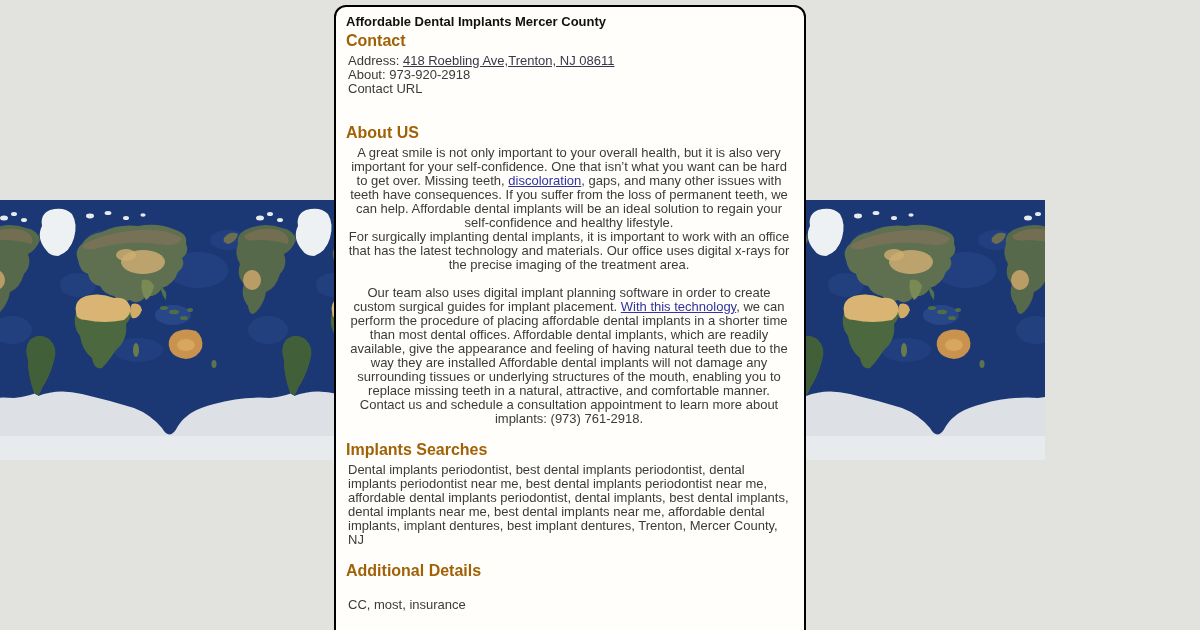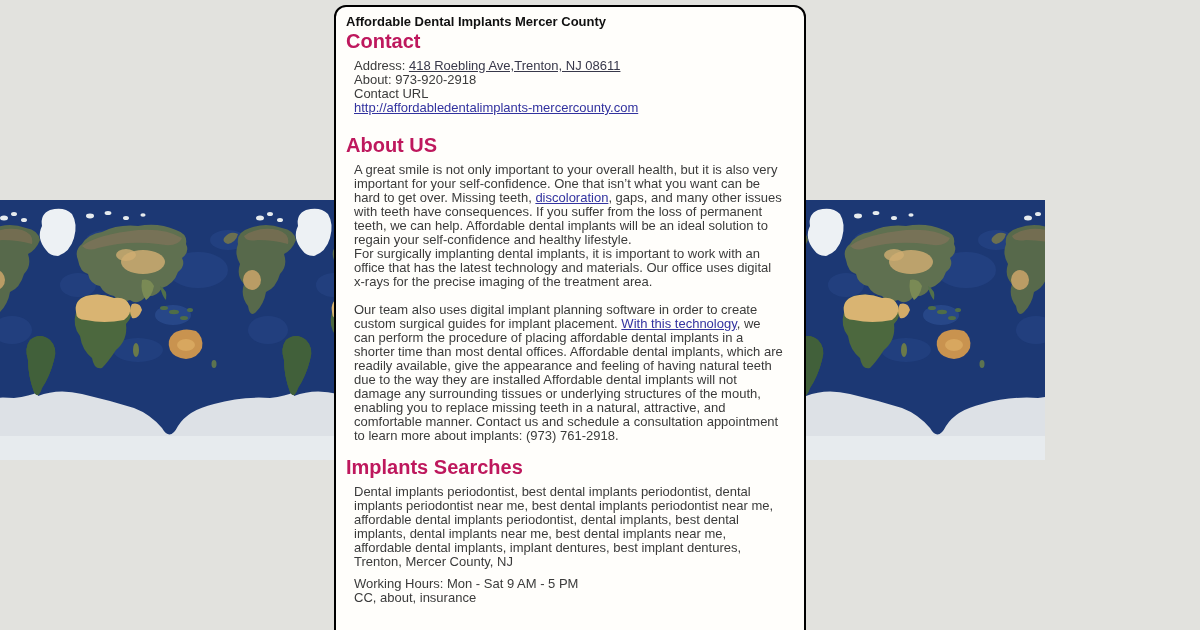--- a/index.html
+++ b/index.html
@@ -20,30 +20,30 @@
   .map-strip svg { display: block; }
   .card {
     position: absolute; left: 334px; top: 5px; width: 472px; height: 1100px;
     background: #fffefb; border: 2px solid #000; border-radius: 12px;
     padding: 8px 12px 20px 10px; z-index: 2;
   }
   .biz-title {
     font-size: 13px; font-weight: bold; color: #101010; line-height: 14px;
   }
   .card h2 {
-    font-size: 20px; font-weight: bold; color: #be185d;
+    font-size: 16px; font-weight: bold; color: #a16207;
     line-height: 20px; margin: 14px 0 3px;
   }
   .card h2.h-contact { margin-top: 2px; }
-  .card h2.h-about { margin-top: 20px; }
+  .card h2.h-about { margin-top: 27px; }
   .body-text, .card p {
-    font-size: 13px; line-height: 14px; color: #3b3b3b; margin: 8px;
+    font-size: 13px; line-height: 14px; color: #3b3b3b; margin: 2px;
   }
   .contact-block { margin-top: 3px; }
-  .about-para { margin: 0; }
+  .about-para { margin: 0; text-align: center; }
   .about-para + .about-para { margin-top: 14px; }
   .details-block { margin-top: 12px; }
   a.addr-link { color: #38384a; text-decoration: underline; cursor: pointer; }
   a.site-link, a.inline-link { color: #32329f; text-decoration: underline; cursor: pointer; }
 </style>
 </head>
 <body>
 
 <div class="stage">
 
@@ -111,27 +111,28 @@
       <use href="#wtile" x="806"></use>
       <use href="#wtile" x="1062"></use>
     </svg>
   </div>
 
   <div class="card">
 
     <div class="biz-title">Affordable Dental Implants Mercer County</div>
 
     <h2 class="h-contact">Contact</h2>
-    <p class="contact-block"><span>Address: </span><a class="addr-link" href="#">418 Roebling Ave,Trenton, NJ 08611</a><br><span>About: </span><span>973-920-2918</span><br><span>Contact URL</span><br><a class="site-link" href="#">http://affordabledentalimplants-mercercounty.com</a></p>
+    <p class="contact-block"><span>Address: </span><a class="addr-link" href="#">418 Roebling Ave,Trenton, NJ 08611</a><br><span>About: </span><span>973-920-2918</span><br><span>Contact URL</span><br></p>
 
     <h2 class="h-about">About US</h2>
     <div>
         <p class="about-para">A great smile is not only important to your overall health, but it is also very important for your self-confidence. One that isn’t what you want can be hard to get over. Missing teeth, <a href="#" class="inline-link">discoloration</a>, gaps, and many other issues with teeth have consequences. If you suffer from the loss of permanent teeth, we can help. Affordable dental implants will be an ideal solution to regain your self-confidence and healthy lifestyle.<br>For surgically implanting dental implants, it is important to work with an office that has the latest technology and materials. Our office uses digital x-rays for the precise imaging of the treatment area.</p>
         <p class="about-para">Our team also uses digital implant planning software in order to create custom surgical guides for implant placement. <a href="#" class="inline-link">With this technology</a>, we can perform the procedure of placing affordable dental implants in a shorter time than most dental offices. Affordable dental implants, which are readily available, give the appearance and feeling of having natural teeth due to the way they are installed Affordable dental implants will not damage any surrounding tissues or underlying structures of the mouth, enabling you to replace missing teeth in a natural, attractive, and comfortable manner. Contact us and schedule a consultation appointment to learn more about implants: (973) 761-2918.</p>
       </div>
 
     <h2>Implants Searches</h2>
     <p>Dental implants periodontist, best dental implants periodontist, dental implants periodontist near me, best dental implants periodontist near me, affordable dental implants periodontist, dental implants, best dental implants, dental implants near me, best dental implants near me, affordable dental implants, implant dentures, best implant dentures, Trenton, Mercer County, NJ</p>
 
-    <p class="details-block"><span>Working Hours: Mon - Sat 9 AM - 5 PM</span><br><span>CC, about, insurance</span></p>
+    <h2>Additional Details</h2>
+    <p class="details-block"><br><span>CC, most, insurance</span></p>
 
   </div>
 </div>
 
 </body></html>

